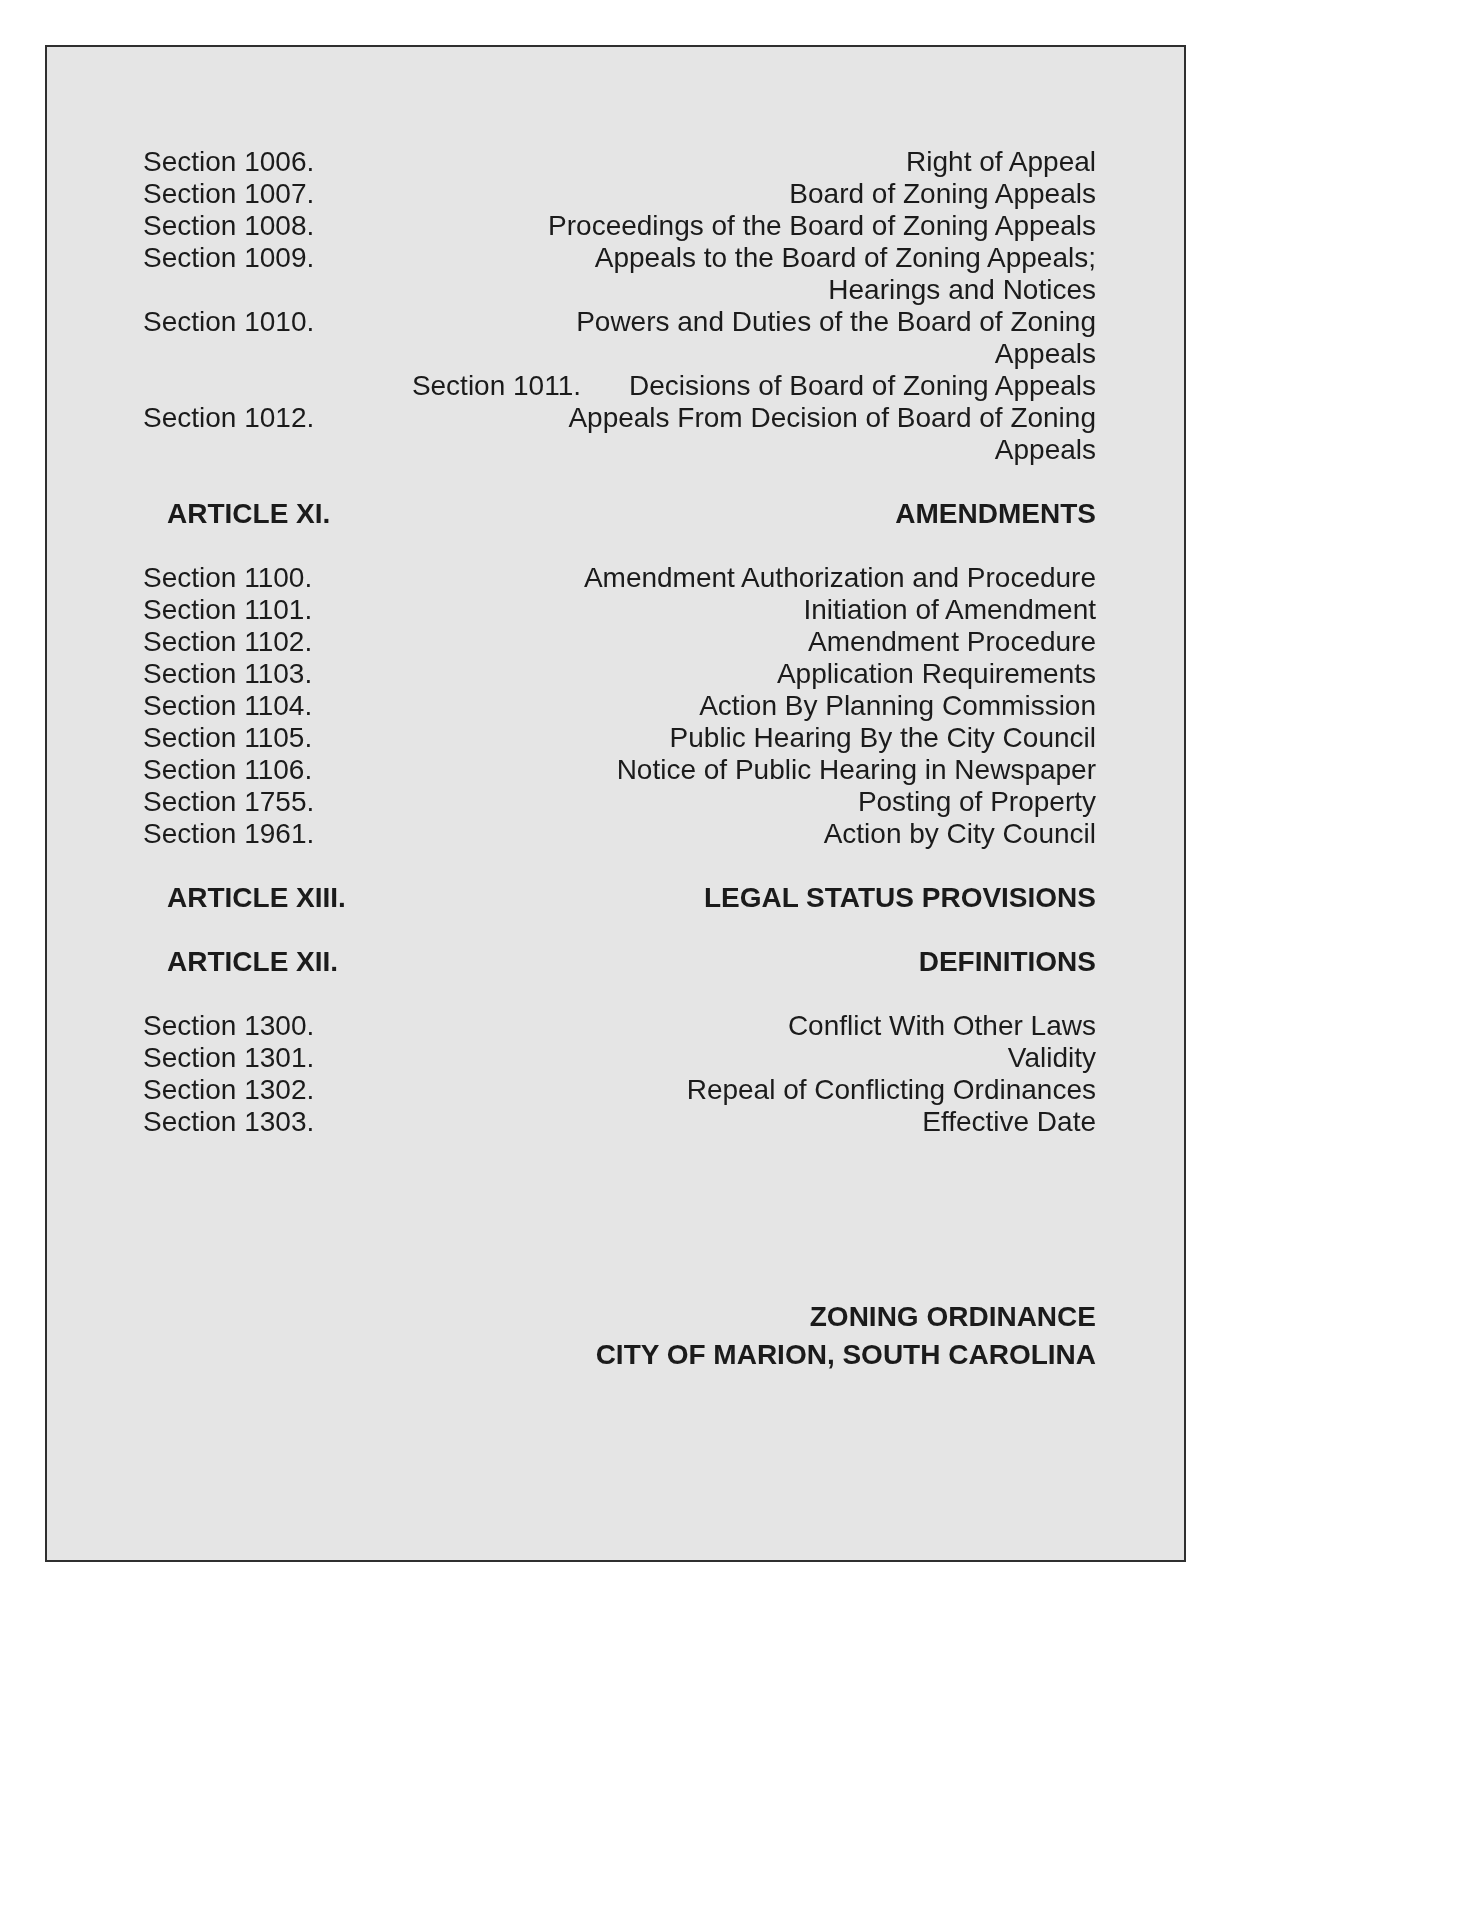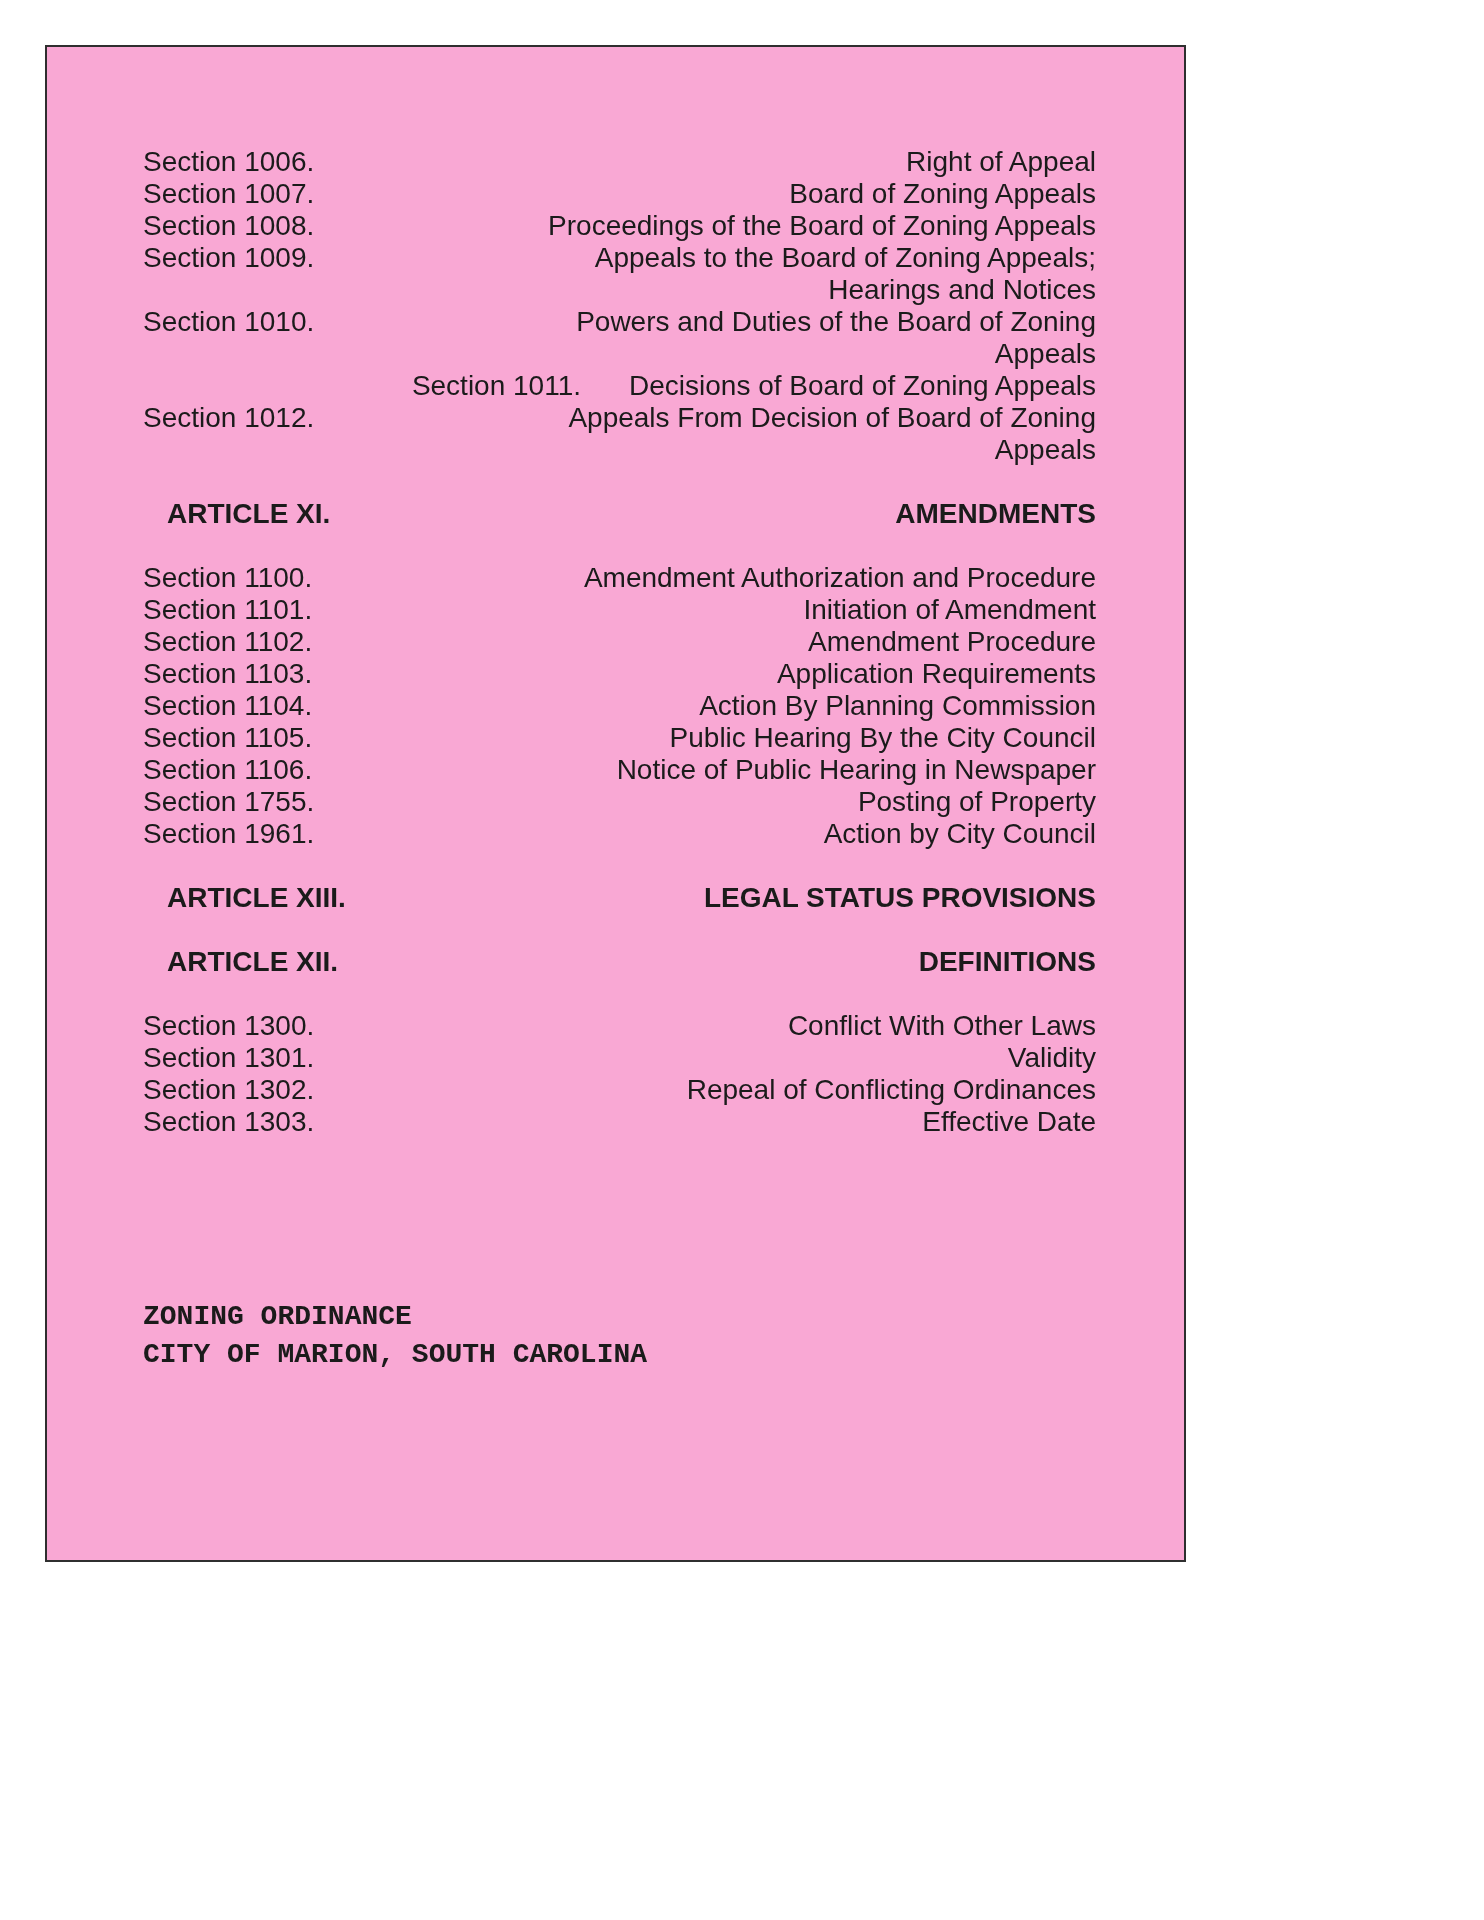--- a/index.html
+++ b/index.html
@@ -19,43 +19,42 @@
     overflow: hidden;
   }
   .frame {
     position: absolute;
     left: 45px;
     top: 45px;
     width: 1141px;
     height: 1517px;
     border: 2px solid #2f2f2f;
     padding: 99px 88px 0 96px;
-    background: #f9a8d4;
+    background: #e5e5e5;
   }
   .toc {
     font-size: 28px;
     line-height: 32px;
   }
   .row { display: flex; align-items: flex-start; }
   .num { flex: 0 0 215px; }
   .title { flex: 1; white-space: pre-line; text-align: right; }
   .article {
     font-weight: bold;
     margin-top: 32px;
     margin-bottom: 32px;
     margin-left: 24px;
   }
   .tabgap { display: inline-block; width: 48px; }
   .footer-title {
     margin-top: 160px;
-    text-align: left;
+    text-align: right;
     font-weight: bold;
     font-size: 28px;
     line-height: 38px;
-    font-family: Liberation Mono, monospace;
   }
 </style>
 </head>
 <body>
 
 <div class="page">
   <div class="frame">
     <div class="toc">
 
       <div class="row">

